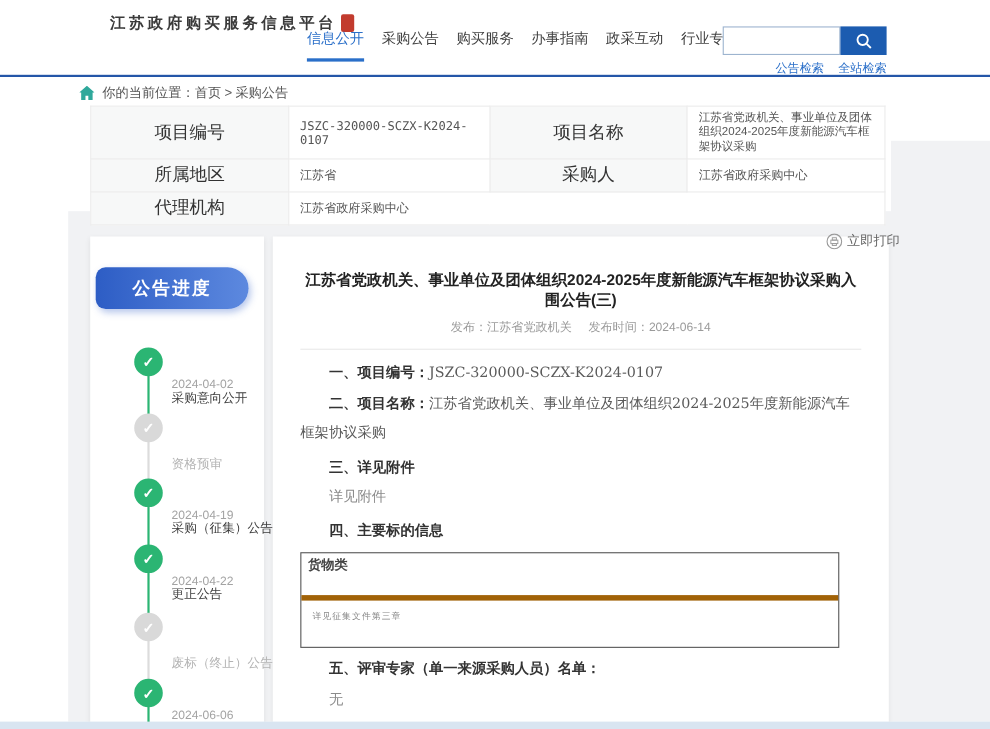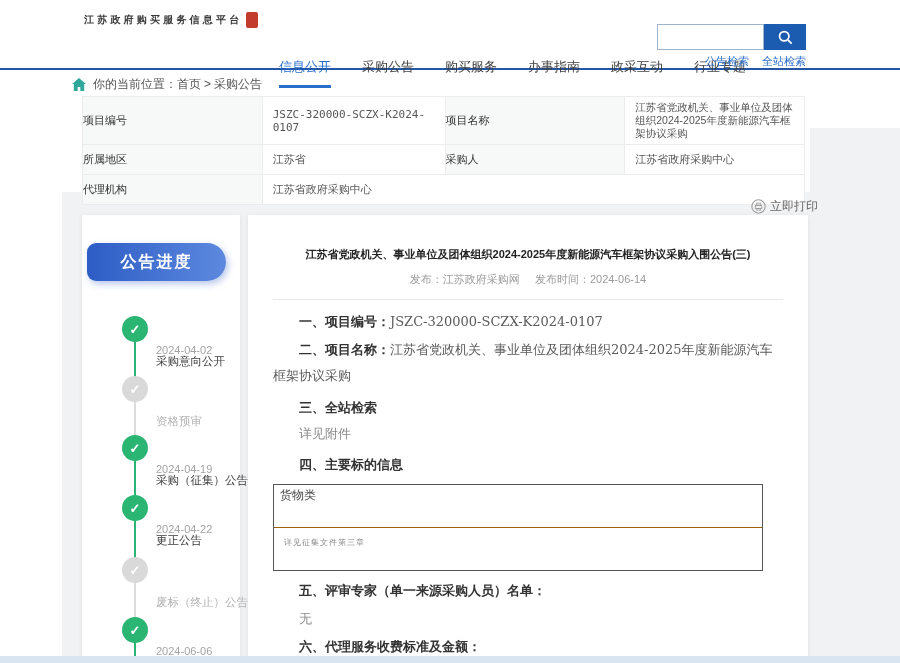--- a/index.html
+++ b/index.html
@@ -12,24 +12,24 @@
   .bg-right  { position:absolute; left:810px; top:128px; width:90px; height:528px; background:#f1f2f4; }
   .bottom-band { position:absolute; left:0; top:656px; width:900px; height:7px; background:#d9e5f1; z-index:40; }
 
   
   .header { position:absolute; left:0; top:0; width:900px; height:70px; background:#fff;
             border-bottom:2px solid #2456a8; z-index:30; }
   .logo { position:absolute; left:84px; top:9px; }
   .logo-title { font-family:"DejaVu Serif",serif; font-style:italic; font-weight:bold;
                 font-size:28px; line-height:30px; color:#2f66b5; letter-spacing:2px; }
   .logo-sub-row { display:flex; align-items:center; gap:4px; margin-top:3px; }
-  .logo-sub { font-size:10px; font-weight:bold; color:#3a3a3a; letter-spacing:3.2px; }
+  .logo-sub { font-size:14px; font-weight:bold; color:#3a3a3a; letter-spacing:3.2px;margin-left:16px; }
   .logo-seal { width:12px; height:16px; background:#c23b2e; border-radius:2px; display:inline-block; }
 
-  .nav { position:absolute; left:279px; top:0; height:70px; display:flex; align-items:center; gap:31px;margin-top:32px; }
+  .nav { position:absolute; left:279px; top:0; height:70px; display:flex; align-items:center; gap:16px; }
   .nav-item { font-size:13px; color:#3f3f3f; position:relative; cursor:pointer; white-space:nowrap; }
   .nav-item.active { color:#2a6fc9; }
   .nav-item.active::after { content:""; position:absolute; left:0; right:0; bottom:-12px; height:3px; background:#2a6fc9; }
 
   .search-input { position:absolute; left:657px; top:24px; width:107px; height:26px;
                   border:1px solid #9db4cf; background:#fff; padding:0 6px; font-size:12px; outline:none; }
   .search-btn { position:absolute; left:764px; top:24px; width:42px; height:26px; background:#1c5cb0;
                 border:none; display:flex; align-items:center; justify-content:center; cursor:pointer; }
   .search-links { position:absolute; left:0; top:54px; width:806px; text-align:right; font-size:11px; }
   .search-links span { color:#2a6fc9; margin-left:10px; cursor:pointer; }
@@ -37,29 +37,29 @@
   
   .breadcrumb { position:absolute; left:0; top:72px; width:900px; height:24px; display:flex;
                 align-items:center; font-size:12px; color:#555; z-index:20; }
   .breadcrumb .home-ico { margin-left:72px; margin-right:7px; display:flex; }
   .breadcrumb b { font-weight:normal; margin:0 3px; }
 
   
   .info-table { position:absolute; left:82px; top:96px; width:723px; border-collapse:collapse;
                 background:#fff; z-index:10; }
   .info-table td { border:1px solid #ececec; }
-  .info-table td.lbl { width:180px; background:#f7f8f8; color:#333; font-size:11px; }
+  .info-table td.lbl { width:180px; background:#f7f8f8; text-align:center; color:#333; font-size:16px; }
   .info-table td.val { color:#555; font-size:11px; padding:4px 10px; }
   .info-table tr:nth-child(1) td { height:34px; }
   .info-table tr:nth-child(2) td, .info-table tr:nth-child(3) td { height:30px; }
   .val-code { font-family:"DejaVu Sans Mono",monospace; font-size:11px; }
   .val-small { font-size:10.5px; line-height:13px; display:block; }
 
   
-  .print-btn { position:absolute; left:751px; top:198px; display:flex; align-items:center; gap:4px;
+  .print-btn { position:absolute; left:751px; top:211px; display:flex; align-items:center; gap:4px;
                font-size:12px; color:#666; cursor:pointer; z-index:12; }
 
   
   .side-card { position:absolute; left:82px; top:215px; width:158px; height:448px; background:#fff;
                box-shadow:0 1px 5px rgba(0,0,0,.08); z-index:11; }
   .side-banner { position:absolute; left:5px; top:28px; width:139px; height:38px;
                  border-radius:9px 19px 19px 9px; background:linear-gradient(90deg,#2d5dc5,#5d89df);
                  color:#fff; font-size:16px; font-weight:bold; letter-spacing:2px;
                  display:flex; align-items:center; justify-content:center;
                  box-shadow:2px 3px 7px rgba(45,93,197,.35); cursor:default; }
@@ -70,38 +70,38 @@
          font-size:13px; font-weight:bold; z-index:2; }
   .dot.done { background:#2bb573; } .dot.pending { background:#d9d9d9; }
   .step-label { position:absolute; left:74px; font-size:11.5px; color:#3c3c3c; white-space:nowrap;margin-top:32px; }
   .step-label.pending { color:#b3b3b3; }
   .step-label.current { color:#2bb573; }
   .step-date { position:absolute; left:74px; font-size:11px; color:#a3a3a3; white-space:nowrap; }
 
   
   .main-card { position:absolute; left:248px; top:215px; width:560px; height:448px; background:#fff;
                box-shadow:0 1px 5px rgba(0,0,0,.08); z-index:11; overflow:hidden; }
-  .art-title { margin:30px 28px 0; text-align:center; font-size:11px; font-weight:bold;
+  .art-title { margin:30px 28px 0; text-align:center; font-size:14px; font-weight:bold;
                color:#222; line-height:18px; }
   .art-meta { margin-top:9px; text-align:center; font-size:11px; color:#9a9a9a; }
   .art-meta span { margin:0 6px; }
   .art-divider { margin:12px 25px 0; border-top:1px solid #e9e9e9; }
   .art-body { margin:0 35px 0 25px; font-family:"DejaVu Serif",serif; }
   .art-body p { font-size:13px; line-height:26px; color:#333; text-indent:2em; margin:0; }
   .art-body .h { font-weight:bold; color:#333; }
   .art-body .v { color:#5a5a5a; }
   .art-body .muted { color:#8b8b8b; }
   .p1 { margin-top:9px !important; }
   .p2 { margin-top:2px !important; }
   .p3 { margin-top:6px !important; }
   .p5 { margin-top:5px !important; }
   .p6 { margin-top:7px !important; }
   .p7 { margin-top:2px !important; }
   .subject-box { margin-top:6px; width:490px; border:1px solid #555; }
-  .subject-box .row1 { height:43px; border-bottom:1px solid #a16207; font-size:12px; color:#444; padding:2px 6px; }
+  .subject-box .row1 { height:43px; border-bottom:5px solid #a16207; font-size:12px; color:#444; padding:2px 6px;font-weight:bold; }
   .subject-box .row2 { height:42px; font-size:8px; color:#888; padding:9px 10px; letter-spacing:1px; }
 </style>
 </head>
 <body>
 
 <div id="app">
 
   <div class="bg-band"></div>
   <div class="bg-right"></div>
 
@@ -225,34 +225,34 @@
     <div class="dot done" style="top:402px">
         <span>✓</span>
       </div>
     <span class="step-label current" style="top:416px">结果（入围）公告</span>
     <span class="step-date" style="top:430px">2024-06-06</span>
   </div>
 
   <div class="main-card">
     <div class="art-title">江苏省党政机关、事业单位及团体组织2024-2025年度新能源汽车框架协议采购入围公告(三)</div>
     <div class="art-meta">
-      <span>发布：江苏政府采购网</span>
+      <span>发布：江苏省党政机关</span>
       <span>发布时间：2024-06-14</span>
     </div>
     <div class="art-divider"></div>
 
     <div class="art-body">
       <p class="p1">
         <span class="h">一、项目编号：</span><span class="v">JSZC-320000-SCZX-K2024-0107</span>
       </p>
       <p class="p2">
         <span class="h">二、项目名称：</span><span class="v">江苏省党政机关、事业单位及团体组织2024-2025年度新能源汽车框架协议采购</span>
       </p>
       <p class="p3">
-        <span class="h">三、全站检索</span>
+        <span class="h">三、详见附件</span>
       </p>
       <p>
         <span class="v muted">详见附件</span>
       </p>
       <p class="p5">
         <span class="h">四、主要标的信息</span>
       </p>
       <div class="subject-box">
         <div class="row1">货物类</div>
         <div class="row2">详见征集文件第三章</div>

